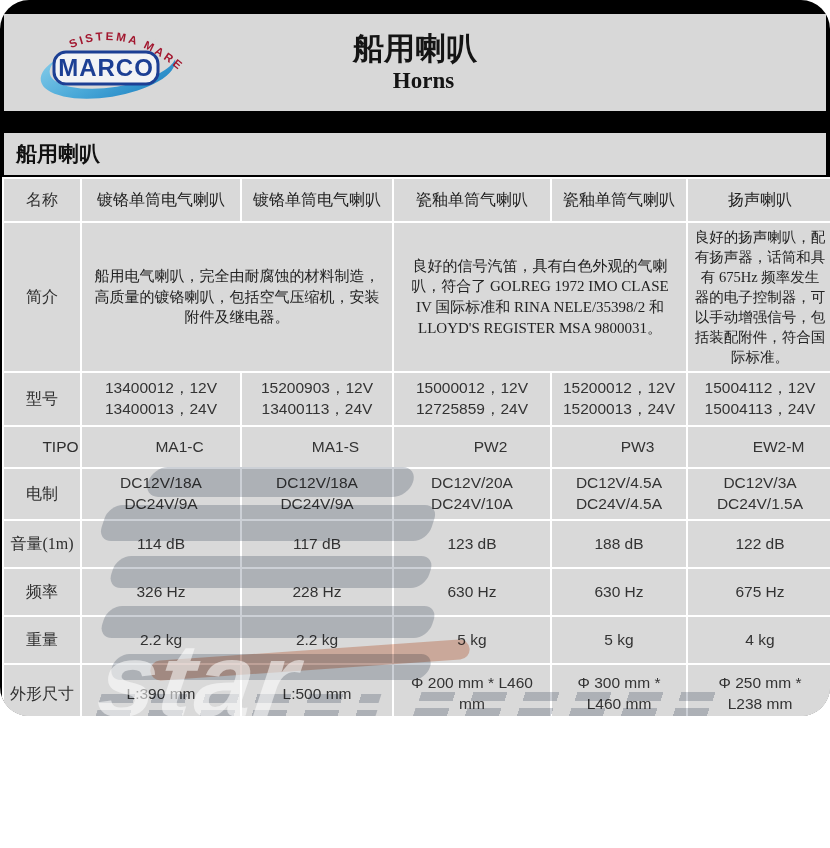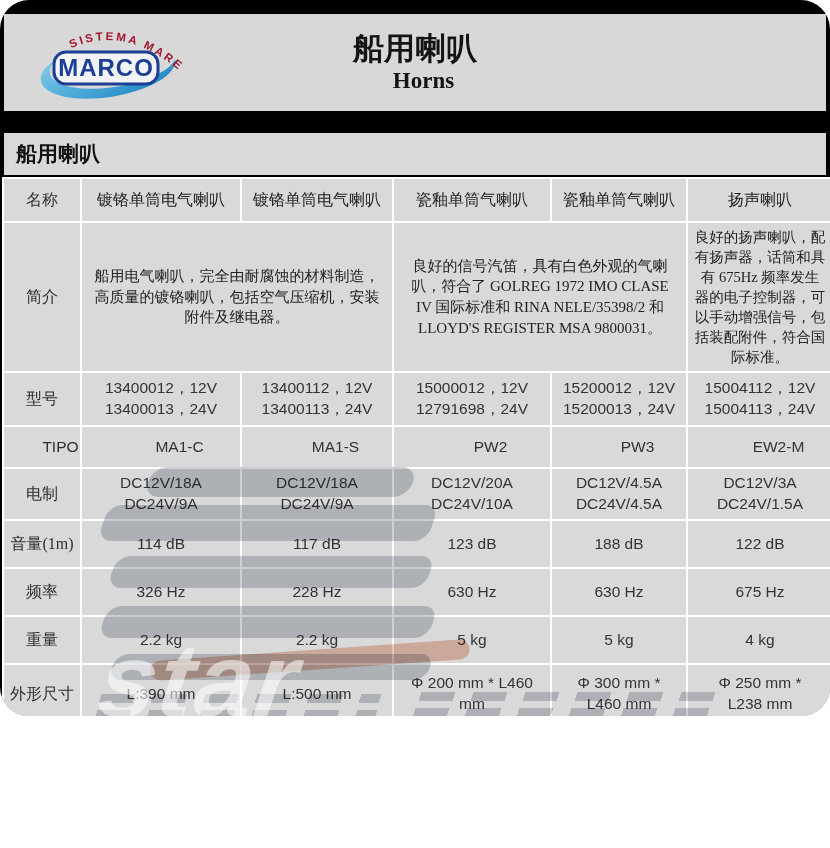--- a/index.html
+++ b/index.html
@@ -118,26 +118,26 @@
       <td class="introcell" style="font-size:14.5px;padding:4px 6px;">良好的扬声喇叭，配有扬声器，话筒和具有 675Hz 频率发生器的电子控制器，可以手动增强信号，包括装配附件，符合国际标准。</td>
     </tr>
 
     <tr class="r-model">
       <td class="rowlabel">型号</td>
       <td class="valcell">
         <div>13400012，12V</div>
             <div>13400013，24V</div>
           </td>
       <td class="valcell">
-        <div>13400112，12V</div>
+        <div>15200903，12V</div>
             <div>13400113，24V</div>
           </td>
       <td class="valcell">
         <div>15000012，12V</div>
-            <div>12791698，24V</div>
+            <div>12725859，24V</div>
           </td>
       <td class="valcell">
         <div>15200012，12V</div>
             <div>15200013，24V</div>
           </td>
       <td class="valcell">
         <div>15004112，12V</div>
             <div>15004113，24V</div>
           </td>
     </tr>

